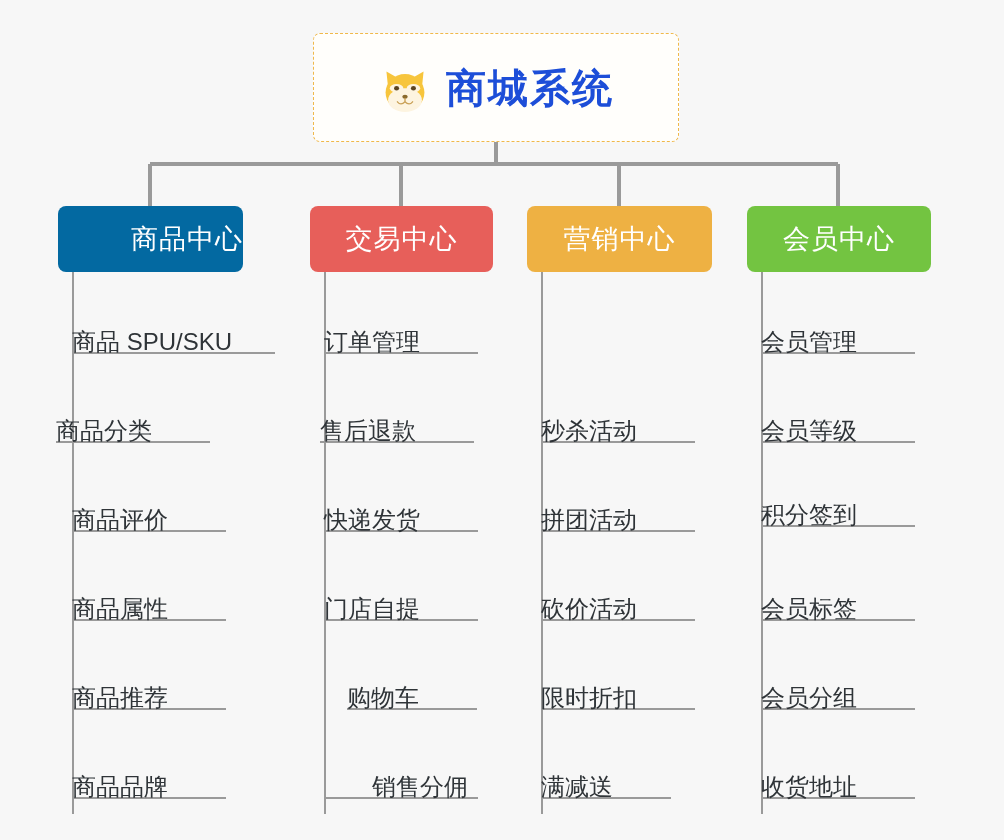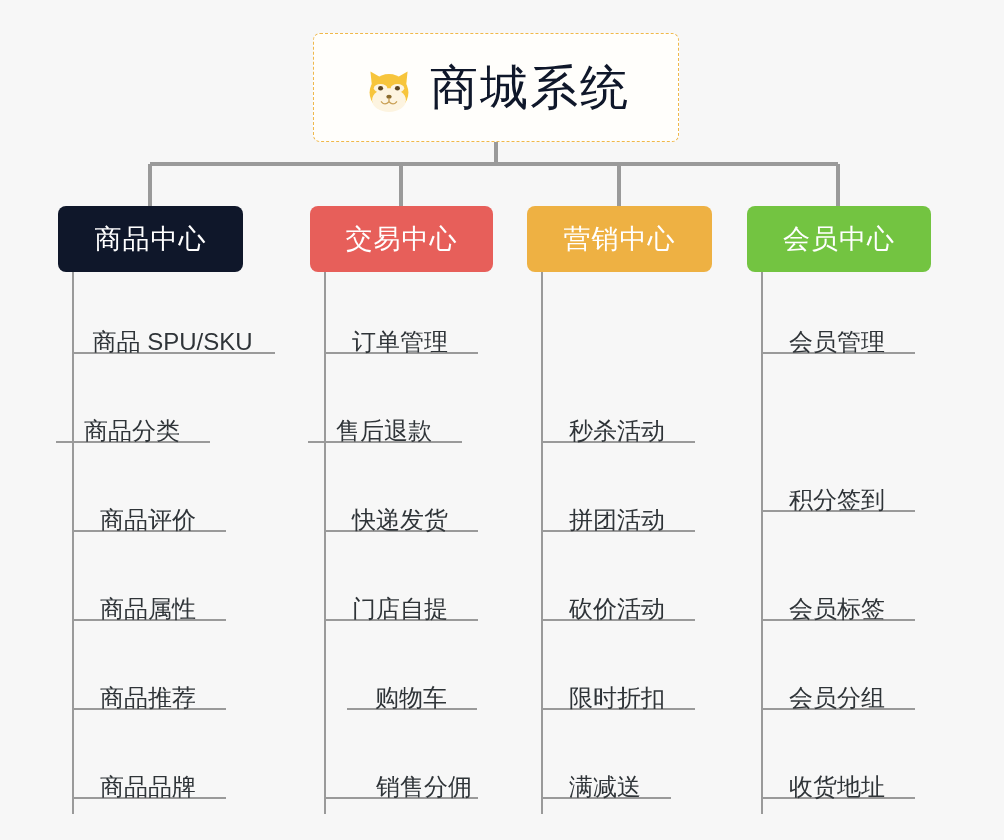--- a/index.html
+++ b/index.html
@@ -45,25 +45,26 @@
     gap: 14px;
   }
   .root-emoji {
     width: 54px;
     height: 54px;
     flex: 0 0 auto;
     position: relative;
     top: 2px;
   }
   .root-title {
-    font-size: 48px;
+    font-size: 40px;
     line-height: 1;
-    color: #0f172a;
+    color: #1d4ed8;
     letter-spacing: 2px;
     white-space: nowrap;
+    font-weight: bold;
   }
 
   
   .cat-box {
     position: absolute;
     box-sizing: border-box;
     border-radius: 8px;
     display: flex;
     align-items: center;
     justify-content: center;
@@ -74,21 +75,21 @@
   }
 
   
   .leaf {
     position: absolute;
     box-sizing: border-box;
     border-bottom: 2px solid #9a9a9a;
     height: 48px;
     display: flex;
     align-items: flex-end;
-    justify-content: center;
+    justify-content: flex-start;
     padding-right: 2px;
   }
   .leaf-label {
     font-size: 24px;
     line-height: 28px;
     color: #2f3438;
     white-space: nowrap;
     position: relative;
     top: 4px;
   }
@@ -134,21 +135,21 @@
         <ellipse cx="42" cy="30" rx="3" ry="2.6" fill="#5b4420"></ellipse>
 
         <ellipse cx="32" cy="40" rx="3.2" ry="2.4" fill="#8a6a2c"></ellipse>
 
         <path d="M32 42 L32 46 M32 46 q-5 5 -9 0 M32 46 q5 5 9 0" stroke="#c9a055" stroke-width="1.6" fill="none" stroke-linecap="round"></path>
       </svg>
     </span>
     <span class="root-title">商城系统</span>
   </div>
 
-  <div class="cat-box" style="left:58px; top:206px; width:185px; height:66px; background:#0f172a;">
+  <div class="cat-box" style="left:58px; top:206px; width:185px; height:66px; background:#0369a1;justify-content:flex-end;">
     <span>商品中心</span>
   </div>
   <div class="trunk" style="left:72px; top:272px; height:542px;"></div>
 
   <div class="leaf" style="left:72px; top:306px; width:203px;">
     <span class="leaf-label">商品 SPU/SKU</span>
   </div>
   <div class="leaf" style="left:56px; top:395px; width:154px;">
     <span class="leaf-label">商品分类</span>
   </div>
@@ -166,21 +167,21 @@
   </div>
 
   <div class="cat-box" style="left:310px; top:206px; width:183px; height:66px; background:#e75f5a;">
     <span>交易中心</span>
   </div>
   <div class="trunk" style="left:324px; top:272px; height:542px;"></div>
 
   <div class="leaf" style="left:324px; top:306px; width:154px;">
     <span class="leaf-label">订单管理</span>
   </div>
-  <div class="leaf" style="left:308px; top:395px; width:154px;">
+  <div class="leaf" style="left:320px; top:395px; width:154px;">
     <span class="leaf-label">售后退款</span>
   </div>
   <div class="leaf" style="left:324px; top:484px; width:154px;">
     <span class="leaf-label">快递发货</span>
   </div>
   <div class="leaf" style="left:324px; top:573px; width:154px;">
     <span class="leaf-label">门店自提</span>
   </div>
   <div class="leaf" style="left:324px; top:662px; width:130px;margin-left:23px;">
     <span class="leaf-label">购物车</span>
@@ -211,21 +212,24 @@
   </div>
 
   <div class="cat-box" style="left:747px; top:206px; width:184px; height:66px; background:#73c441;align-items:center;">
     <span>会员中心</span>
   </div>
   <div class="trunk" style="left:761px; top:272px; height:542px;"></div>
 
   <div class="leaf" style="left:761px; top:306px; width:154px;">
     <span class="leaf-label">会员管理</span>
   </div>
-  <div class="leaf" style="left:761px; top:464px; width:154px;">
+  <div class="leaf" style="left:761px; top:395px; width:154px;">
+    <span class="leaf-label">会员等级</span>
+  </div>
+  <div class="leaf" style="left:761px; top:479px; width:154px;">
     <span class="leaf-label">积分签到</span>
   </div>
   <div class="leaf" style="left:761px; top:573px; width:154px;">
     <span class="leaf-label">会员标签</span>
   </div>
   <div class="leaf" style="left:761px; top:751px; width:154px;">
     <span class="leaf-label">收货地址</span>
   </div>
   <div class="leaf" style="left:761px; top:662px; width:154px;">
     <span class="leaf-label">会员分组</span>

